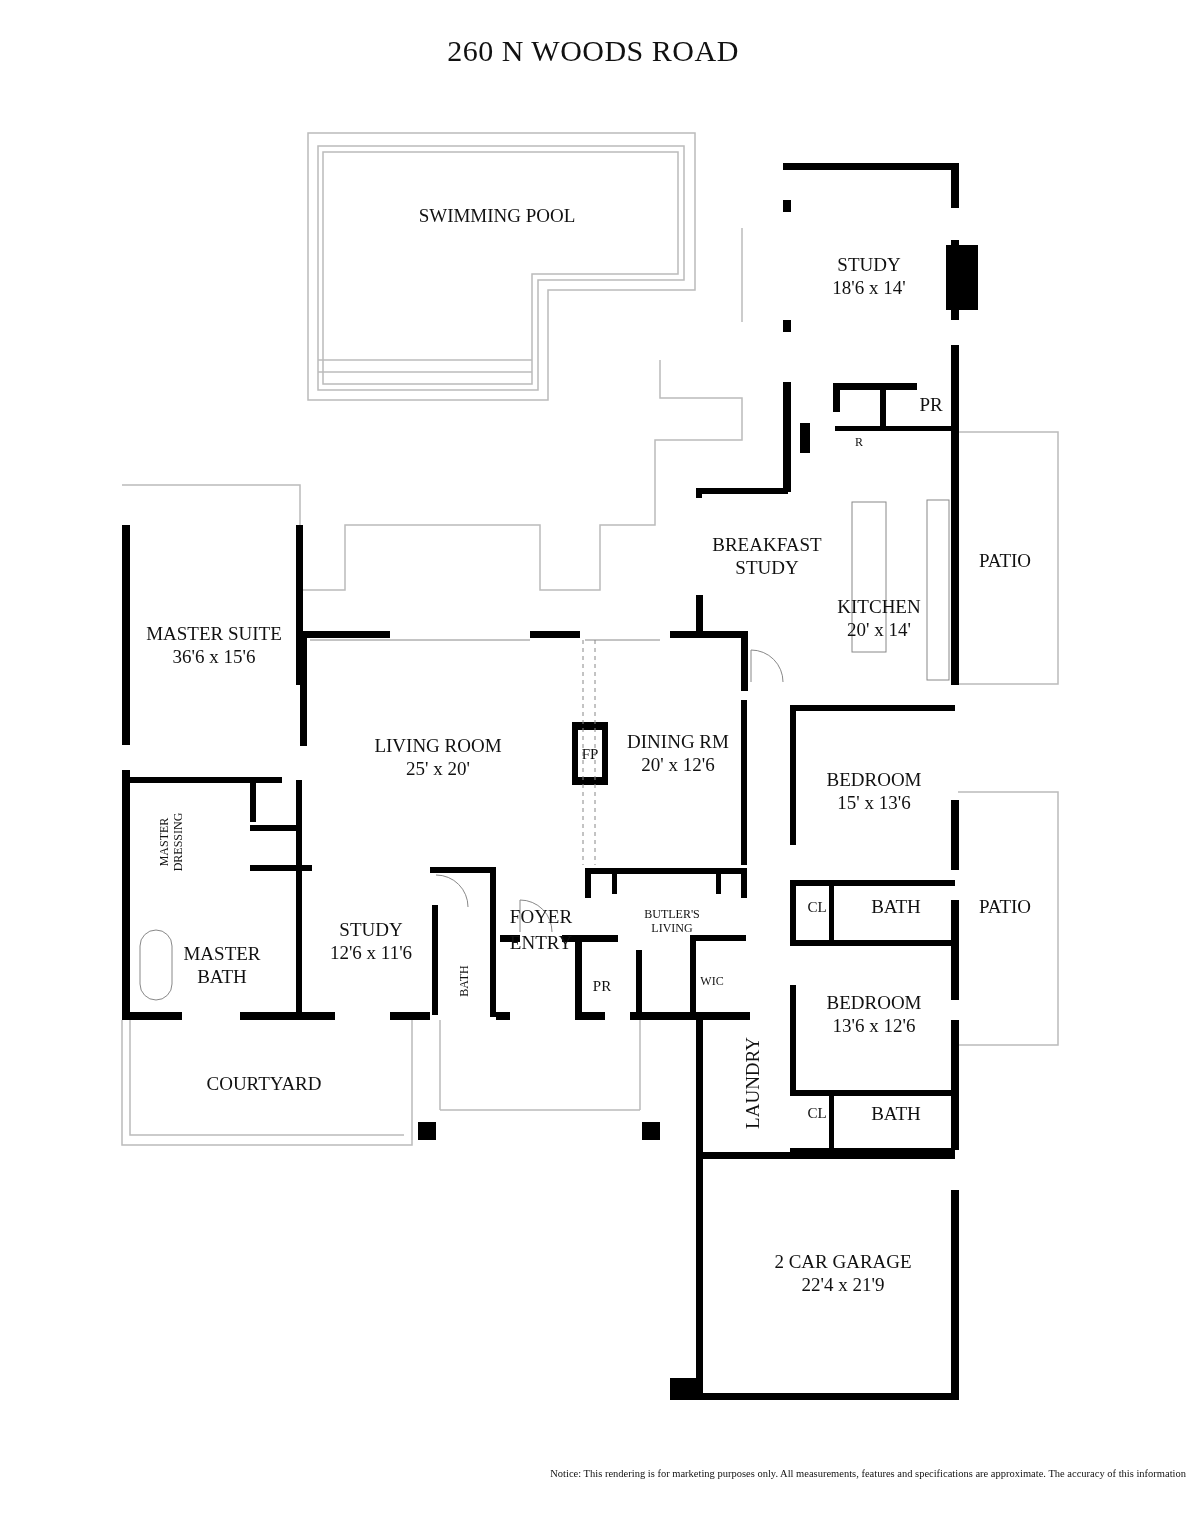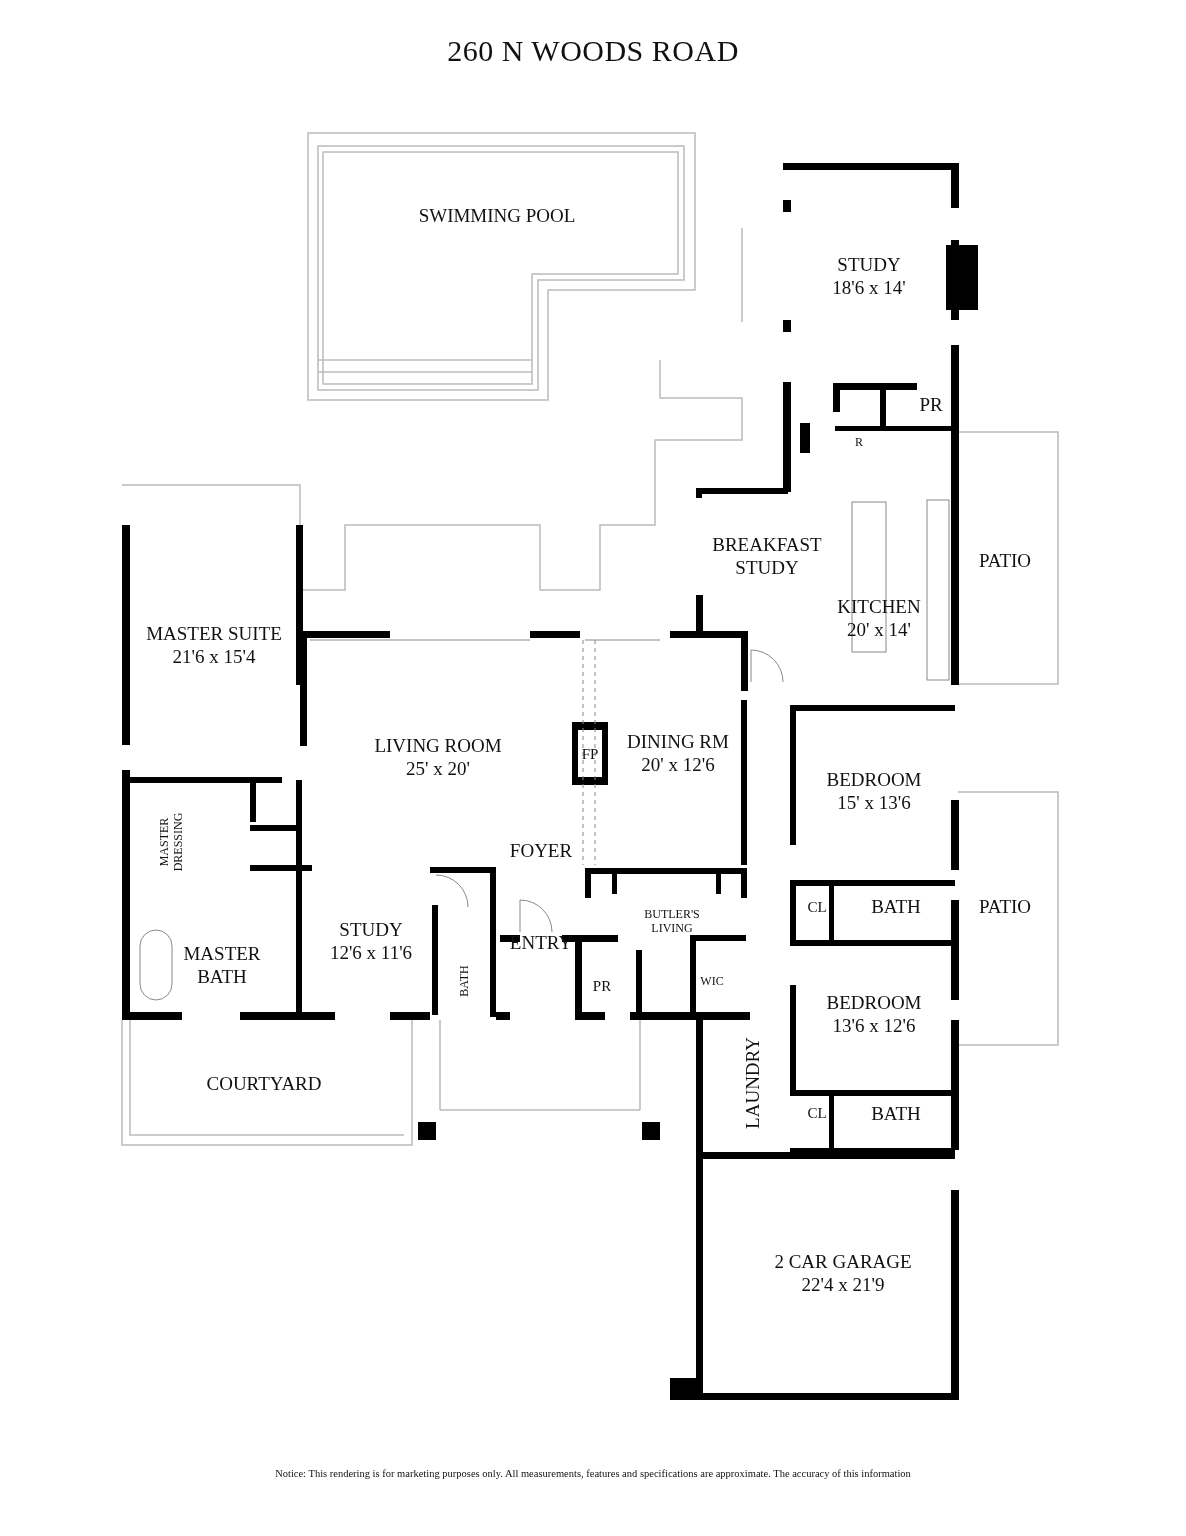--- a/index.html
+++ b/index.html
@@ -3,21 +3,21 @@
 <meta charset="utf-8">
 <style>
   html, body { margin:0; padding:0; background:#ffffff; }
   body { width:1186px; height:1536px; position:relative; overflow:hidden; font-family:"Liberation Serif", serif; color:#111; }
   .title { position:absolute; top:34px; left:0; width:1186px; text-align:center; font-size:30px; letter-spacing:0.5px; }
   .plan { position:absolute; left:0; top:0; width:1186px; height:1536px; }
   .lbl { position:absolute; text-align:center; font-size:19px; line-height:23px; white-space:nowrap; transform:translate(-50%,-50%); }
   .lbl.sm { font-size:15px; line-height:17px; }
   .lbl.xs { font-size:12px; line-height:14px; }
   .vert { transform:translate(-50%,-50%) rotate(-90deg); }
-  .notice { position:absolute; top:1467px; left:0; width:1186px; text-align:center; font-size:10.5px; line-height:13px; }
+  .notice { position:absolute; top:1467px; left:0; width:1186px; text-align:right; font-size:10.5px; line-height:13px; }
 </style>
 </head>
 <body>
 
 <div class="title">260 N WOODS ROAD</div>
 
 <svg class="plan" viewBox="0 0 1186 1536" xmlns="http://www.w3.org/2000/svg">
   <g fill="none" stroke="#bbb" stroke-width="1.5">
 
     <path d="M308 133 H695 V290 H548 V400 H308 Z"></path>
@@ -148,21 +148,21 @@
     <div>BREAKFAST</div>
     <div>STUDY</div>
   </div>
 <div class="lbl" style="left:879px;top:618px">
     <div>KITCHEN</div>
     <div>20' x 14'</div>
   </div>
 <div class="lbl" style="left:1005px;top:560px">PATIO</div>
 <div class="lbl" style="left:214px;top:645px">
     <div>MASTER SUITE</div>
-    <div>21'6 x 15'4</div>
+    <div>36'6 x 15'6</div>
   </div>
 <div class="lbl" style="left:438px;top:757px">
     <div>LIVING ROOM</div>
     <div>25' x 20'</div>
   </div>
 <div class="lbl sm" style="left:590px;top:754px">FP</div>
 <div class="lbl" style="left:678px;top:753px">
     <div>DINING RM</div>
     <div>20' x 12'6</div>
   </div>
@@ -179,21 +179,21 @@
   </div>
 <div class="lbl" style="left:222px;top:965px">
     <div>MASTER</div>
     <div>BATH</div>
   </div>
 <div class="lbl" style="left:371px;top:941px">
     <div>STUDY</div>
     <div>12'6 x 11'6</div>
   </div>
 <div class="lbl xs vert" style="left:464px;top:981px">BATH</div>
-<div class="lbl" style="left:541px;top:850px">FOYER</div>
+<div class="lbl" style="left:541px;top:916px">FOYER</div>
 <div class="lbl" style="left:541px;top:942px">ENTRY</div>
 <div class="lbl sm" style="left:602px;top:986px">PR</div>
 <div class="lbl xs" style="left:672px;top:921px">
     <div>BUTLER'S</div>
     <div>LIVING</div>
   </div>
 <div class="lbl xs" style="left:712px;top:981px">WIC</div>
 <div class="lbl" style="left:874px;top:1014px">
     <div>BEDROOM</div>
     <div>13'6 x 12'6</div>

